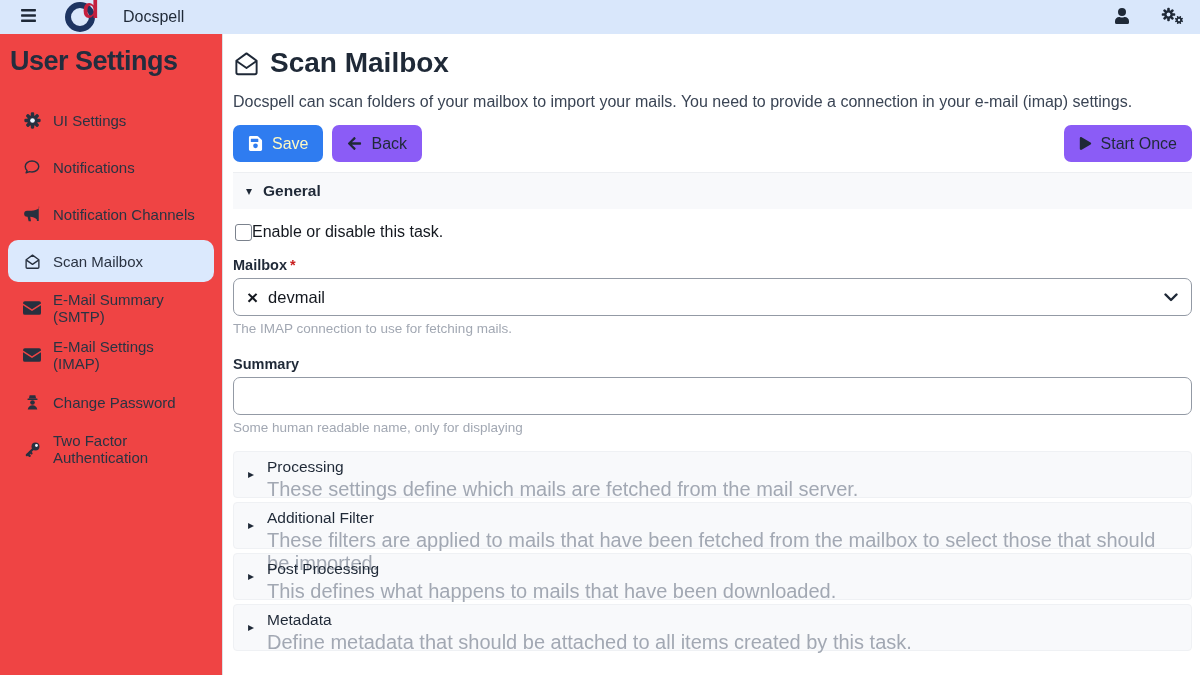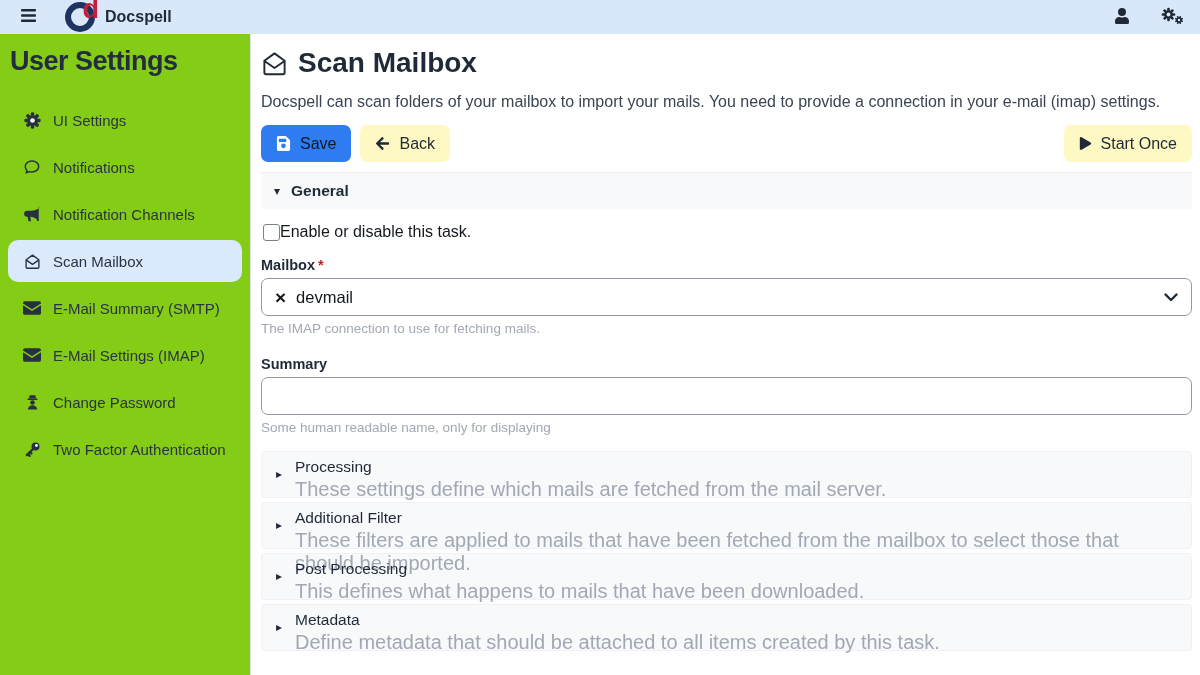--- a/index.html
+++ b/index.html
@@ -5,43 +5,43 @@
   * { box-sizing: border-box; margin: 0; padding: 0; }
   html,body { width:1200px; height:675px; overflow:hidden; }
   body { font-family: "Liberation Sans", "DejaVu Sans", sans-serif; background:#fff; color:#27303f; }
 
   
   .topbar { height:34px; background:#d9e7fb; display:flex; align-items:center; padding:0 16px; }
   .menu-btn { background:none; border:none; cursor:pointer; display:flex; align-items:center; padding:4px; }
   .logo { position:relative; width:30px; height:30px; margin-left:24px; }
   .logo-ring { width:30px; height:30px; border:6px solid #1d3461; border-radius:50%; }
   .logo-d { position:absolute; right:-4px; top:-8px; font-weight:bold; font-size:27px; color:#c41f3e; }
-  .app-name { font-weight:bold; font-size:16px; color:#1f2937; margin-left:10px; }
+  .app-name { font-weight:normal; font-size:16px; color:#1f2937; margin-left:28px; }
   .topbar-right { margin-left:auto; display:flex; align-items:center; gap:30px; }
   .icon-btn { background:none; border:none; cursor:pointer; display:flex; align-items:center; }
 
   
   .layout { display:flex; height:641px; }
 
   
-  .sidebar { width:250px; background:#84cc16; padding:12px 8px 0 8px; flex-shrink:0; }
+  .sidebar { width:222px; background:#ef4444; padding:12px 8px 0 8px; flex-shrink:0; }
   .sidebar-title { font-size:27px; font-weight:bold; color:#232d3e; letter-spacing:-0.5px; padding-left:2px; margin-bottom:22px; }
   .nav-item { display:flex; align-items:center; height:42px; margin-bottom:5px; padding:0 14px; border-radius:10px; font-size:15px; color:#2a3342; cursor:pointer; }
   .nav-item.selected { background:#dbe9fd; }
   .nav-icon { width:20px; display:flex; justify-content:center; margin-right:11px; flex-shrink:0; }
 
   
   .main { flex:1; background:#fff; border-left:1px solid #dde1e6; padding:10px 8px 0 10px; }
   .page-title { display:flex; align-items:center; gap:10px; font-size:28px; line-height:34px; font-weight:bold; color:#1f2937; margin-top:2px; }
   .page-desc { font-size:16px; line-height:27px; color:#3a4454; margin:8px 0 10px; }
 
   .btn-row { display:flex; align-items:center; gap:9px; margin-bottom:10px; }
   .btn { height:37px; display:inline-flex; align-items:center; gap:9px; padding:0 15px; border:none; border-radius:7px; font-size:16px; font-family:inherit; cursor:pointer; }
-  .btn-primary { background:#2f7cf0; color:#0f172a; }
-  .btn-secondary { background:#fef9c3; color:#1f2937; }
+  .btn-primary { background:#2f7cf0; color:#fef9c3; }
+  .btn-secondary { background:#8b5cf6; color:#1f2937; }
   .btn-start { margin-left:auto; }
 
   .section-head { height:37px; background:#f8f9fb; border-top:1px solid #edeff2; display:flex; align-items:center; gap:11px; padding:0 13px; margin-bottom:12px; }
   .section-head .caret { font-size:12px; color:#1f2937; }
   .section-head .sec-label { font-weight:bold; font-size:15.5px; color:#1f2937; }
 
   .check-row { display:flex; align-items:center; gap:0; margin:14px 0 16px 2px; font-size:16px; color:#14181f; }
   .checkbox { width:17px; height:17px; border:1px solid #7b828d; border-radius:3px; background:#fff; flex-shrink:0; cursor:pointer; }
 
   .field-label { font-size:14.5px; font-weight:bold; color:#1f2937; margin-bottom:5px; }

